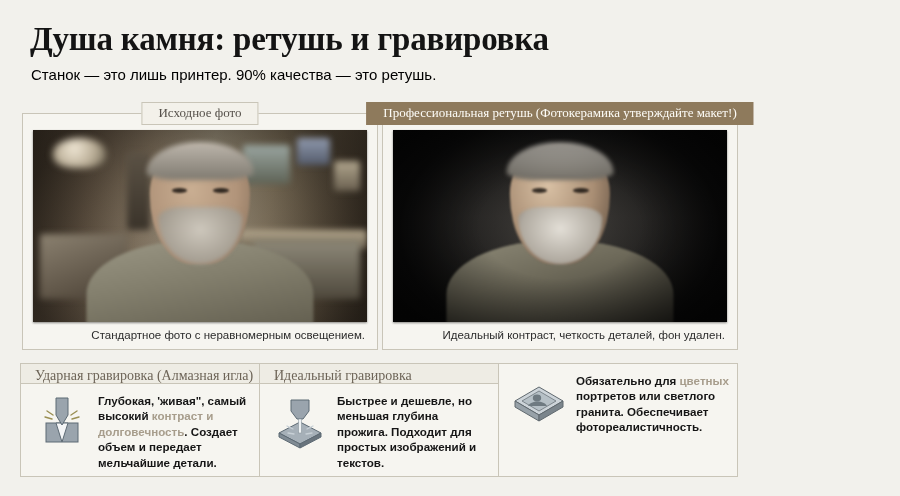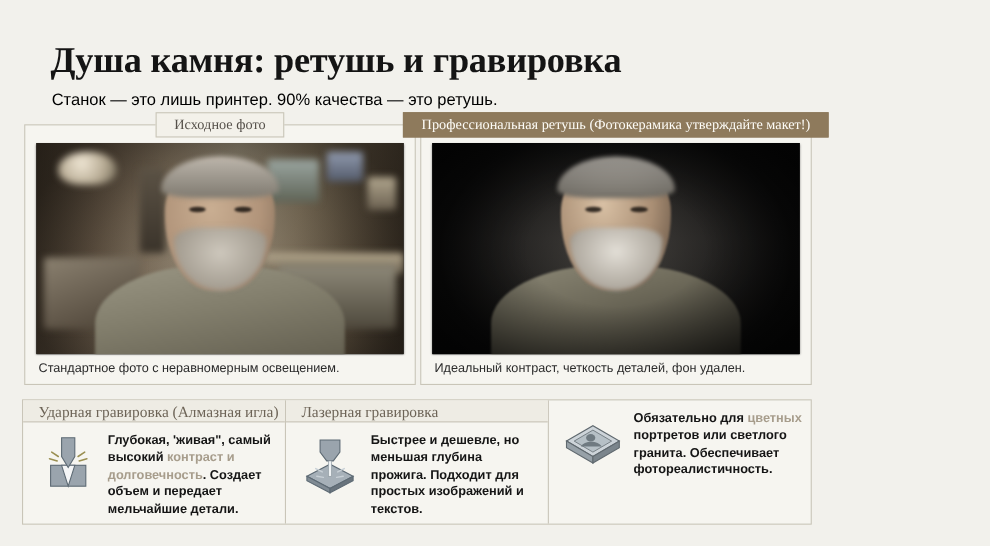--- a/index.html
+++ b/index.html
@@ -13,21 +13,21 @@
     background: #f2f1ec;
     font-family: "Liberation Sans", sans-serif;
     color: #1c1c1c;
   }
   .slide {
     position: relative;
     width: 760px;
     height: 496px;
     background: #f2f1ec;
     box-sizing: border-box;
-    padding: 16px;
+    padding: 0;
   }
 
   
   .header {
     padding: 22px 0 0 30px;
   }
   .title {
     font-family: "Liberation Serif", "DejaVu Serif", serif;
     font-size: 33px;
     font-weight: 700;
@@ -87,21 +87,21 @@
   }
   .photo {
     position: relative;
     width: 100%;
     height: 192px;
     overflow: hidden;
     background: #111;
     box-shadow: 0 1px 2px rgba(0,0,0,0.45);
   }
   .caption {
-    text-align: left;
+    text-align: right;
     font-size: 11.5px;
     color: #2b2b2b;
     padding: 7px 2px 2px 2px;
     white-space: nowrap;
   }
 
   
   .scene-a {
     position: absolute;
     inset: 0;
@@ -336,21 +336,21 @@
             </g>
           </svg>
         </span>
         <span class="m-text">
           <span>Глубокая, 'живая", самый высокий </span><span class="hl">контраст и долговечность</span><span>. Создает объем и передает мельчайшие детали.</span>
         </span>
       </div>
     </div>
 
     <div class="method">
-      <div class="method-head">Лазерная гравировка</div>
+      <div class="method-head">Идеальный гравировка</div>
       <div class="method-body">
         <span class="m-icon">
           <svg viewBox="0 0 56 56" width="56" height="56" aria-hidden="true">
             <polygon points="7,40 28,29 49,40 28,51" fill="#a6b0b8" stroke="#5d6a74" stroke-width="1"></polygon>
             <polygon points="7,40 28,51 28,55 7,44" fill="#808b94" stroke="#5d6a74" stroke-width="1"></polygon>
             <polygon points="49,40 49,44 28,55 28,51" fill="#69747d" stroke="#5d6a74" stroke-width="1"></polygon>
             <polygon points="19,7 37,7 37,18 31,26 25,26 19,18" fill="#9aa4ad" stroke="#5d6a74" stroke-width="1"></polygon>
             <rect x="26.6" y="26" width="2.8" height="14" fill="#eef2f4" stroke="#8d989f" stroke-width="0.6"></rect>
             <g stroke="#c8d0d6" stroke-width="1.3" stroke-linecap="round">
               <line x1="21" y1="36" x2="15" y2="33"></line>

